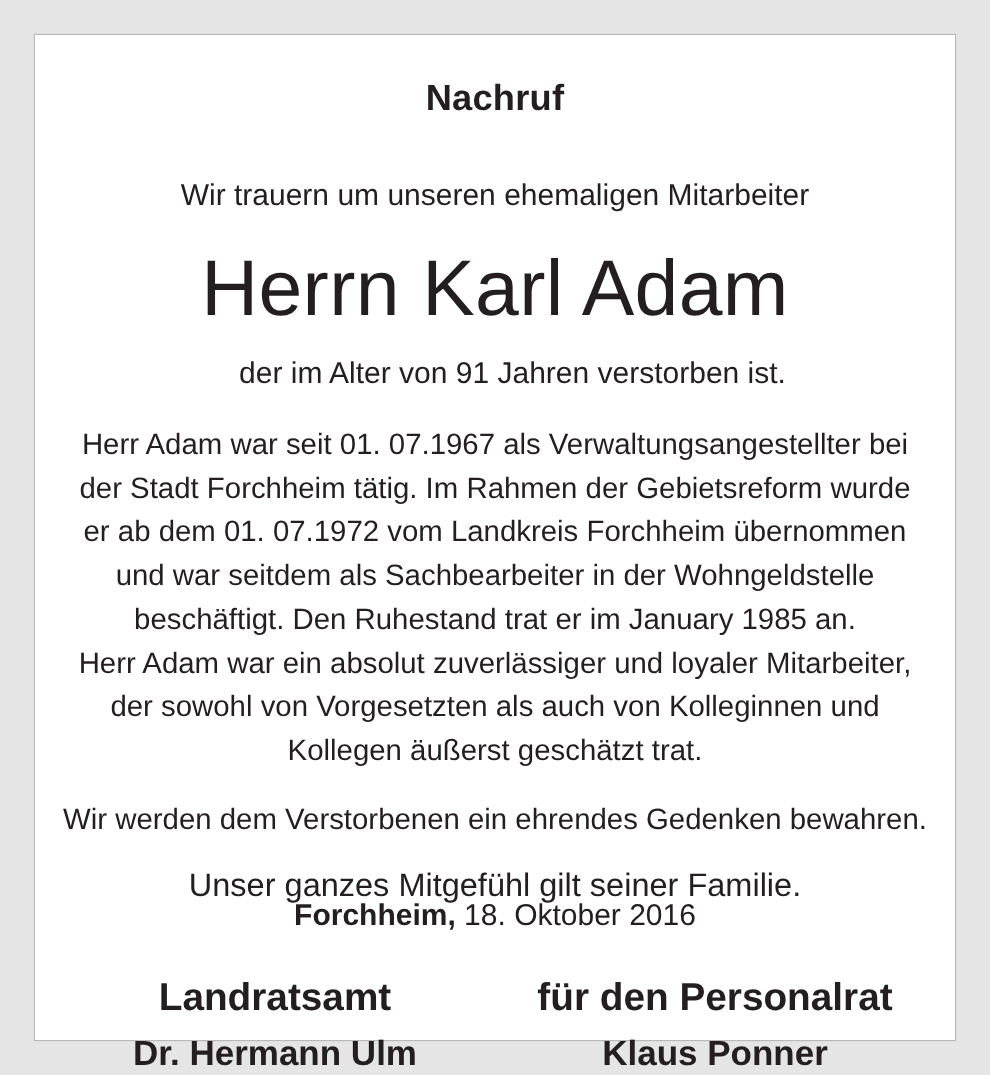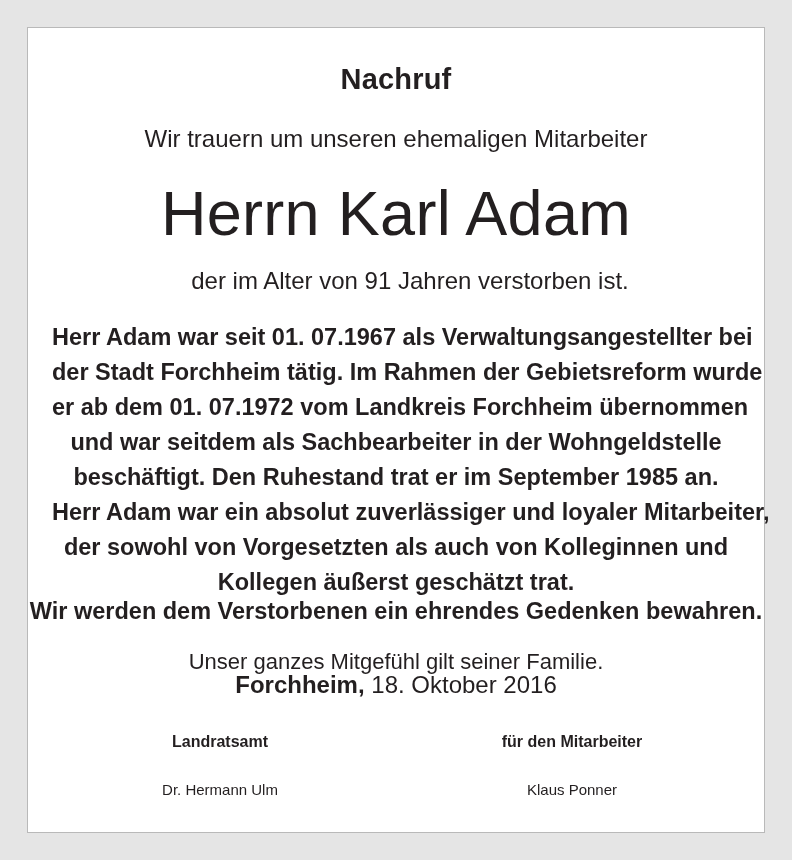--- a/index.html
+++ b/index.html
@@ -46,21 +46,21 @@
     font-size: 29px;
     font-weight: bold;
     letter-spacing: 0.2px;
     margin-top: 37px;
     line-height: 1;
   }
 
   .intro {
     font-size: 24px;
     font-weight: 400;
-    margin-top: 33px;
+    margin-top: 51px;
     line-height: 1;
   }
 
   .deceased-name {
     font-size: 63px;
     font-weight: 300;
     margin-top: 29px;
     line-height: 1.05;
     letter-spacing: 0.3px;
     white-space: nowrap;
@@ -69,37 +69,38 @@
   .age-line {
     font-size: 24px;
     font-weight: 400;
     margin-top: 23px;
     line-height: 1;
     margin-left: 28px;
   }
 
   .biography {
     font-size: 23.5px;
-    font-weight: 700;
+    font-weight: 400;
     margin-top: 27px;
     line-height: 35px;
     padding: 0 24px;
   }
   .biography .bio-line {
     display: block;
     white-space: nowrap;
   }
 
   .farewell {
     font-size: 23.5px;
-    font-weight: 700;
+    font-weight: 400;
+    margin-top: 26px;
     line-height: 1;
   }
   .sympathy {
-    font-size: 22px;
+    font-size: 26px;
     font-weight: 400;
     margin-top: 27px;
     line-height: 1;
   }
 
   .place-date {
     font-size: 24px;
     line-height: 1;
   }
   .place-date .place {
@@ -114,30 +115,30 @@
     width: 100%;
     margin-top: 37px;
     padding: 0 16px;
     box-sizing: border-box;
   }
   .sig-col {
     flex: 1 1 50%;
     text-align: center;
   }
   .sig-org {
-    font-size: 16px;
+    font-size: 31px;
     font-weight: bold;
     line-height: 1;
     color: #231f20;
   }
   .sig-person {
-    font-size: 15px;
-    font-weight: normal;
+    font-size: 28px;
+    font-weight: bold;
     line-height: 1;
-    margin-top: 32px;
+    margin-top: 16px;
     color: #231f20;
   }
 </style>
 </head>
 <body>
 
 <div class="notice">
   <div class="notice-inner">
 
     <div class="txt heading">Nachruf</div>
@@ -146,41 +147,41 @@
 
     <div class="txt deceased-name">Herrn Karl Adam</div>
 
     <div class="txt age-line">der im Alter von 91 Jahren verstorben ist.</div>
 
     <div class="txt biography">
       <span class="bio-line">Herr Adam war seit 01. 07.1967 als Verwaltungsangestellter bei</span>
       <span class="bio-line">der Stadt Forchheim tätig. Im Rahmen der Gebietsreform wurde</span>
       <span class="bio-line">er ab dem 01. 07.1972 vom Landkreis Forchheim übernommen</span>
       <span class="bio-line">und war seitdem als Sachbearbeiter in der Wohngeldstelle</span>
-      <span class="bio-line">beschäftigt. Den Ruhestand trat er im September 1985 an.</span>
+      <span class="bio-line">beschäftigt. Den Ruhestand trat er im January 1985 an.</span>
       <span class="bio-line">Herr Adam war ein absolut zuverlässiger und loyaler Mitarbeiter,</span>
       <span class="bio-line">der sowohl von Vorgesetzten als auch von Kolleginnen und</span>
       <span class="bio-line">Kollegen äußerst geschätzt trat.</span>
     </div>
 
     <div class="txt farewell">Wir werden dem Verstorbenen ein ehrendes Gedenken bewahren.</div>
 
     <div class="txt sympathy">Unser ganzes Mitgefühl gilt seiner Familie.</div>
 
     <div class="txt place-date">
       <span class="place">Forchheim,</span><span>&nbsp;</span><span class="date">18. Oktober 2016</span>
     </div>
 
     <div class="signatures">
       <div class="sig-col">
         <div class="sig-org">Landratsamt</div>
         <div class="sig-person">Dr. Hermann Ulm</div>
 
       </div>
       <div class="sig-col">
-        <div class="sig-org">für den Mitarbeiter</div>
+        <div class="sig-org">für den Personalrat</div>
         <div class="sig-person">Klaus Ponner</div>
 
       </div>
     </div>
 
   </div>
 </div>
 
 </body></html>

